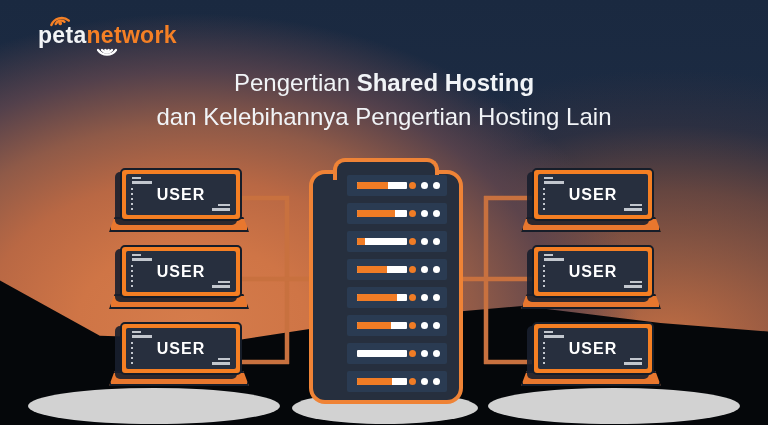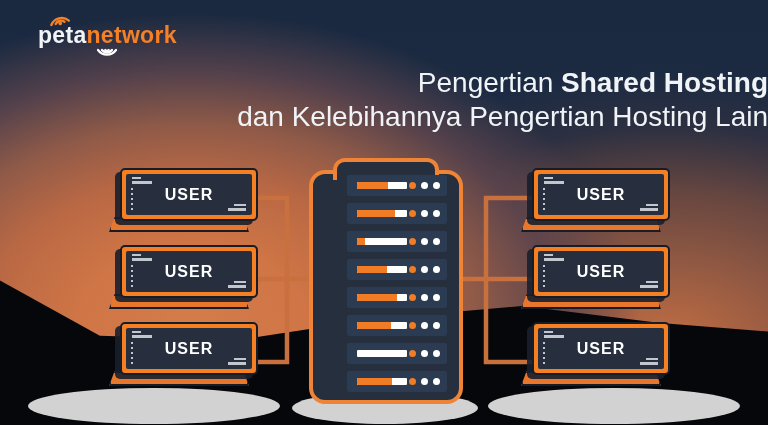--- a/index.html
+++ b/index.html
@@ -37,21 +37,21 @@
   .slot .fill{position:absolute;left:0;top:0;height:100%;background:#f07c25;}
   .slot .dot{position:absolute;top:7px;width:7px;height:7px;border-radius:50%;}
   
   .laptop{position:absolute;width:140px;height:66px;}
   .laptop .base{
     position:absolute;left:-11px;top:49px;width:140px;height:15px;
     background:#e8772e;border:2px solid #161d29;box-sizing:border-box;
     clip-path:polygon(4% 0,96% 0,100% 100%,0 100%);
   }
   .laptop .screen{
-    position:absolute;left:0;top:0;width:138px;height:53px;
+    position:absolute;left:0;top:0;width:122px;height:53px;
     background:#f57f23;border:2px solid #161d29;border-radius:5px;
     padding:4px;box-sizing:border-box;box-shadow:-5px 4px 0 rgba(24,31,45,.9);
   }
   .laptop .inner{position:relative;width:100%;height:100%;background:#272f3e;border-radius:2px;overflow:hidden;}
   .laptop .ln{position:absolute;background:#c2c7ce;}
   .laptop .tl1{left:6px;top:3px;width:9px;height:2px;}
   .laptop .tl2{left:6px;top:7px;width:20px;height:3px;}
   .laptop .br1{right:6px;bottom:9px;width:12px;height:2px;}
   .laptop .br2{right:6px;bottom:4px;width:18px;height:3px;}
   .laptop .vdots{
@@ -63,21 +63,21 @@
     text-align:center;color:#ffffff;font-weight:700;font-size:16px;letter-spacing:1px;
   }
   .pos-l1{left:120px;top:168px;} .pos-l2{left:120px;top:245px;} .pos-l3{left:120px;top:322px;}
   .pos-r1{left:532px;top:168px;} .pos-r2{left:532px;top:245px;} .pos-r3{left:532px;top:322px;}
   
   .logo{position:absolute;left:38px;top:10px;padding-top:12px;font-size:23px;font-weight:700;letter-spacing:.3px;}
   .logo .p1{color:#f2f4f6;margin-top:44px;} .logo .p2{color:#f58025;}
   .logo .wifi-top{position:absolute;left:8px;top:0;transform:rotate(-14deg);}
   .logo .wifi-bottom{position:absolute;left:56px;top:36px;transform:scaleY(-1);}
   
-  .title{position:absolute;left:0;top:66px;width:768px;text-align:right;color:#f1f4f7;font-size:28px;line-height:34px;font-weight:400;}
+  .title{position:absolute;left:0;top:66px;width:768px;text-align:center;color:#f1f4f7;font-size:24px;line-height:34px;font-weight:400;}
   .title b{font-weight:700;}
 </style>
 </head>
 <body>
 
 <div class="stage">
 
   <div class="hill"></div>
   <div class="ground g-left"></div>
   <div class="ground g-mid"></div>

